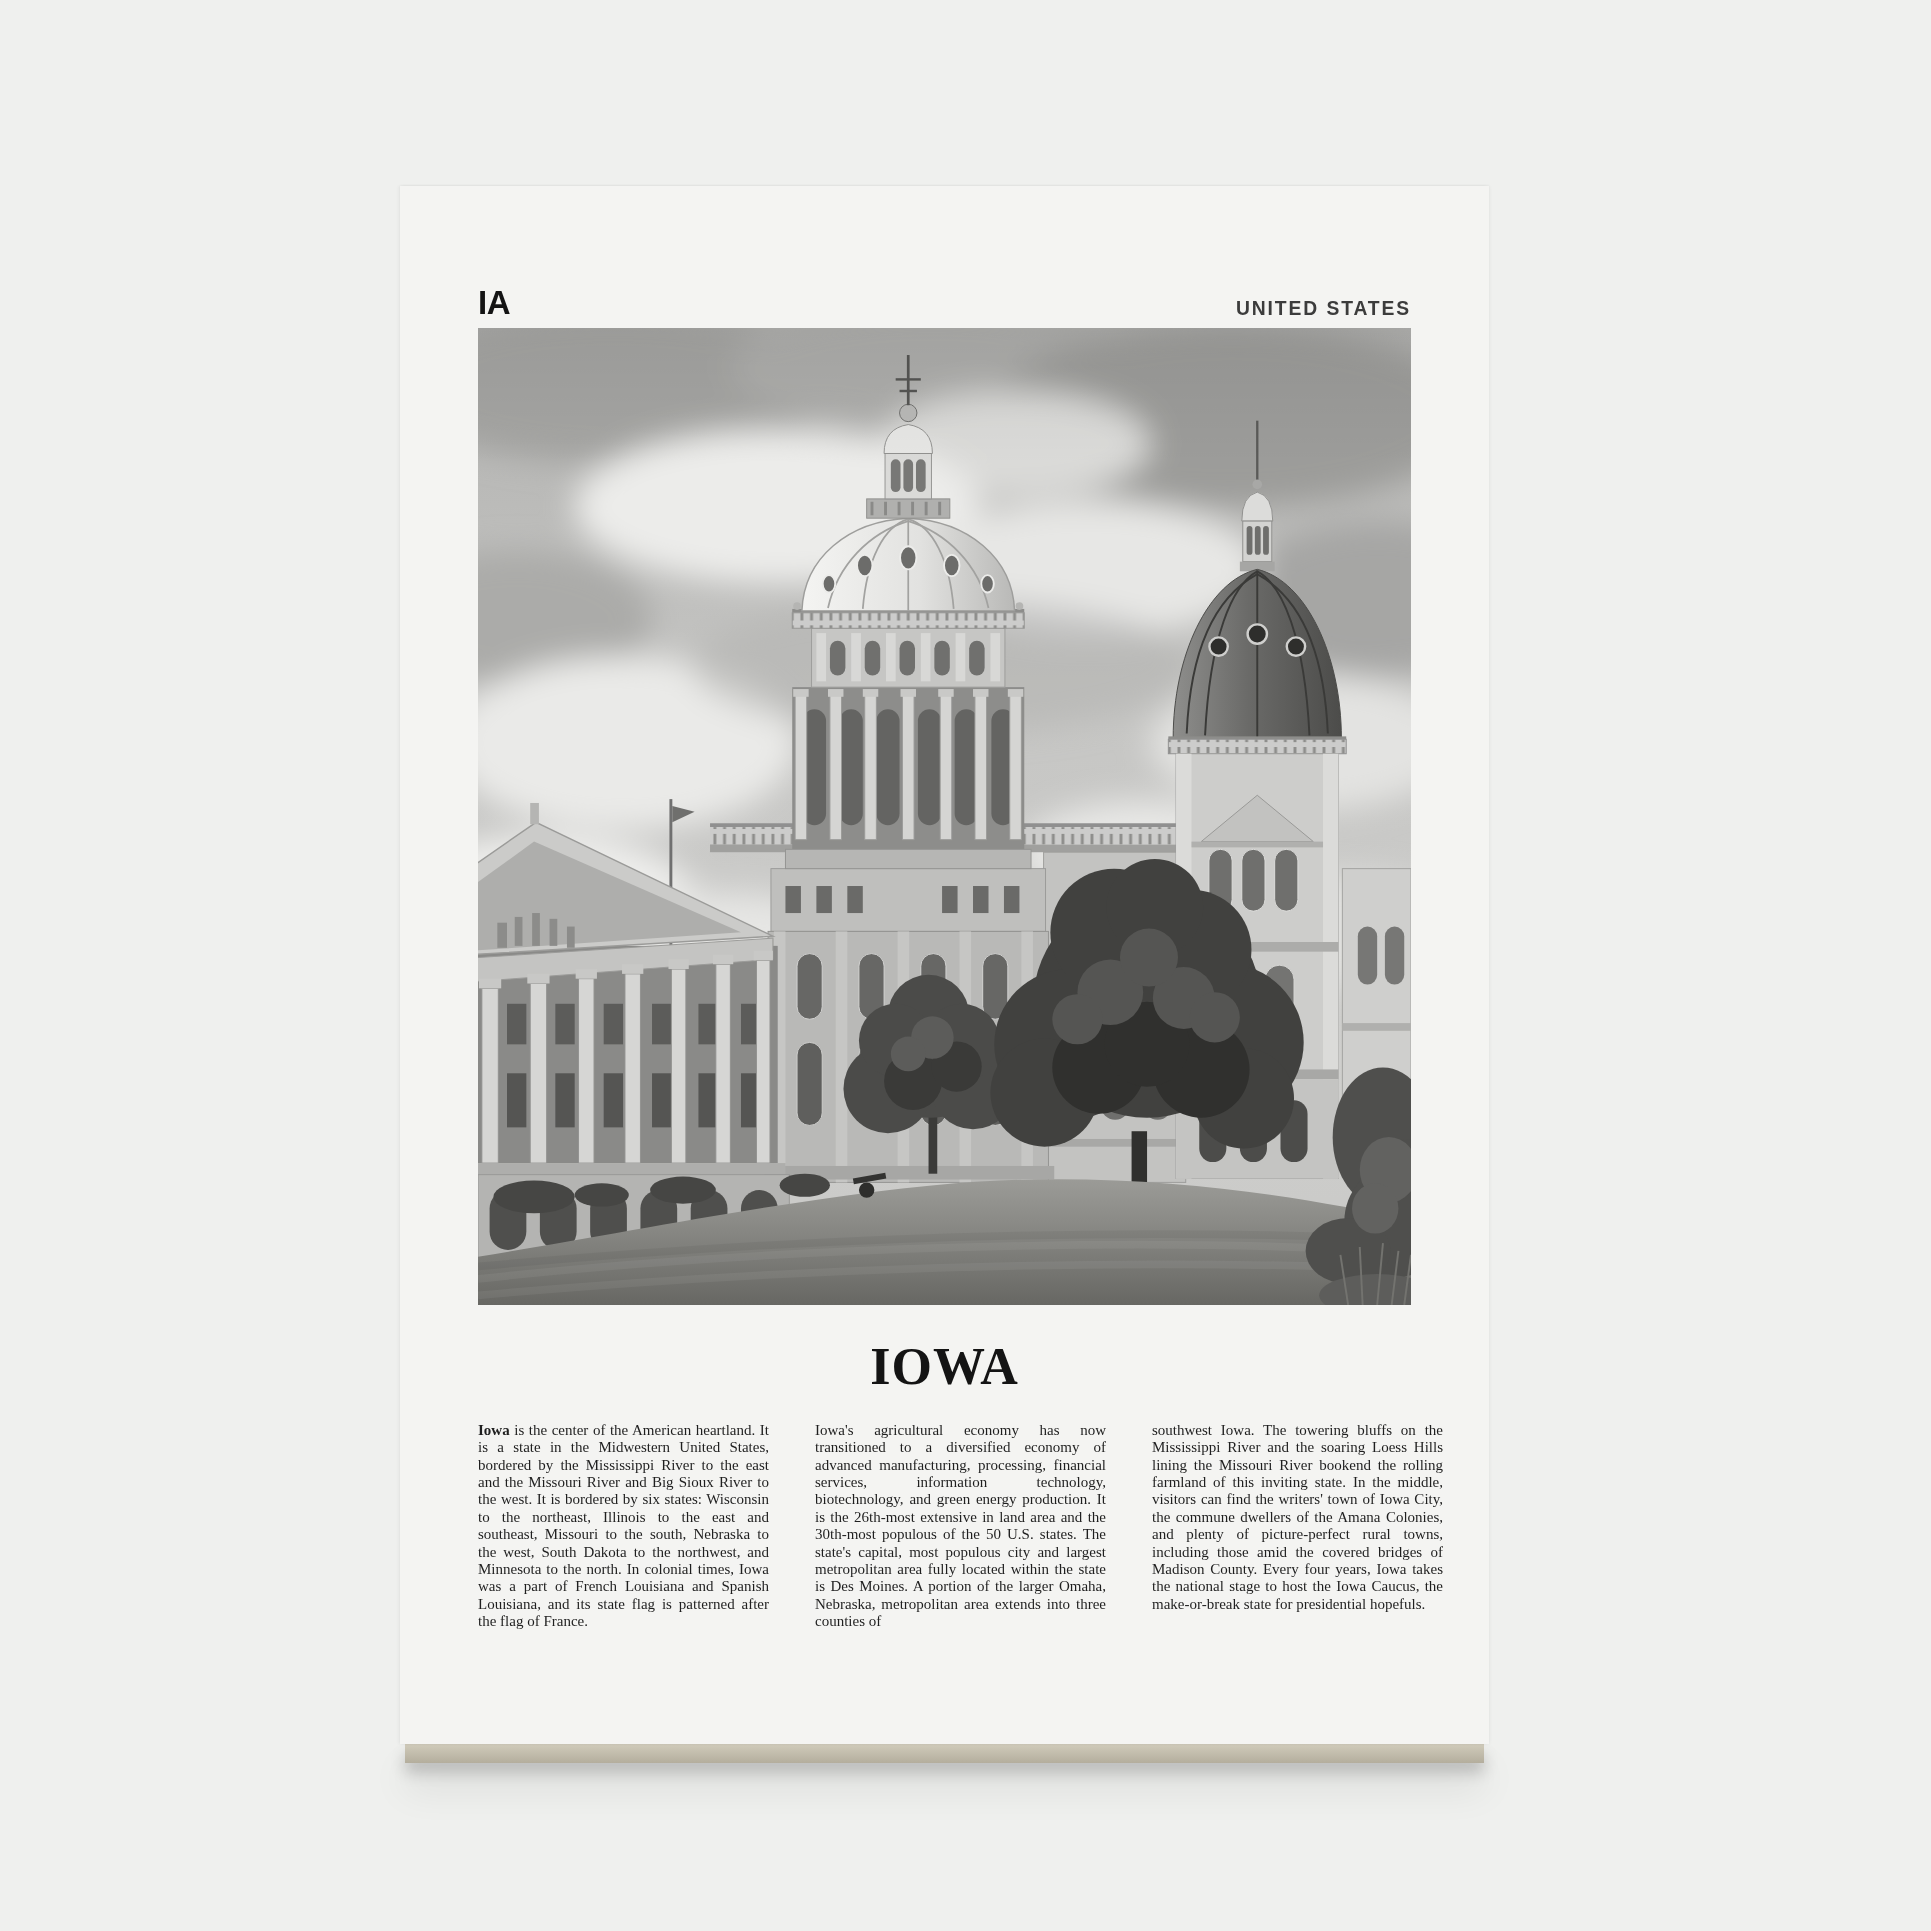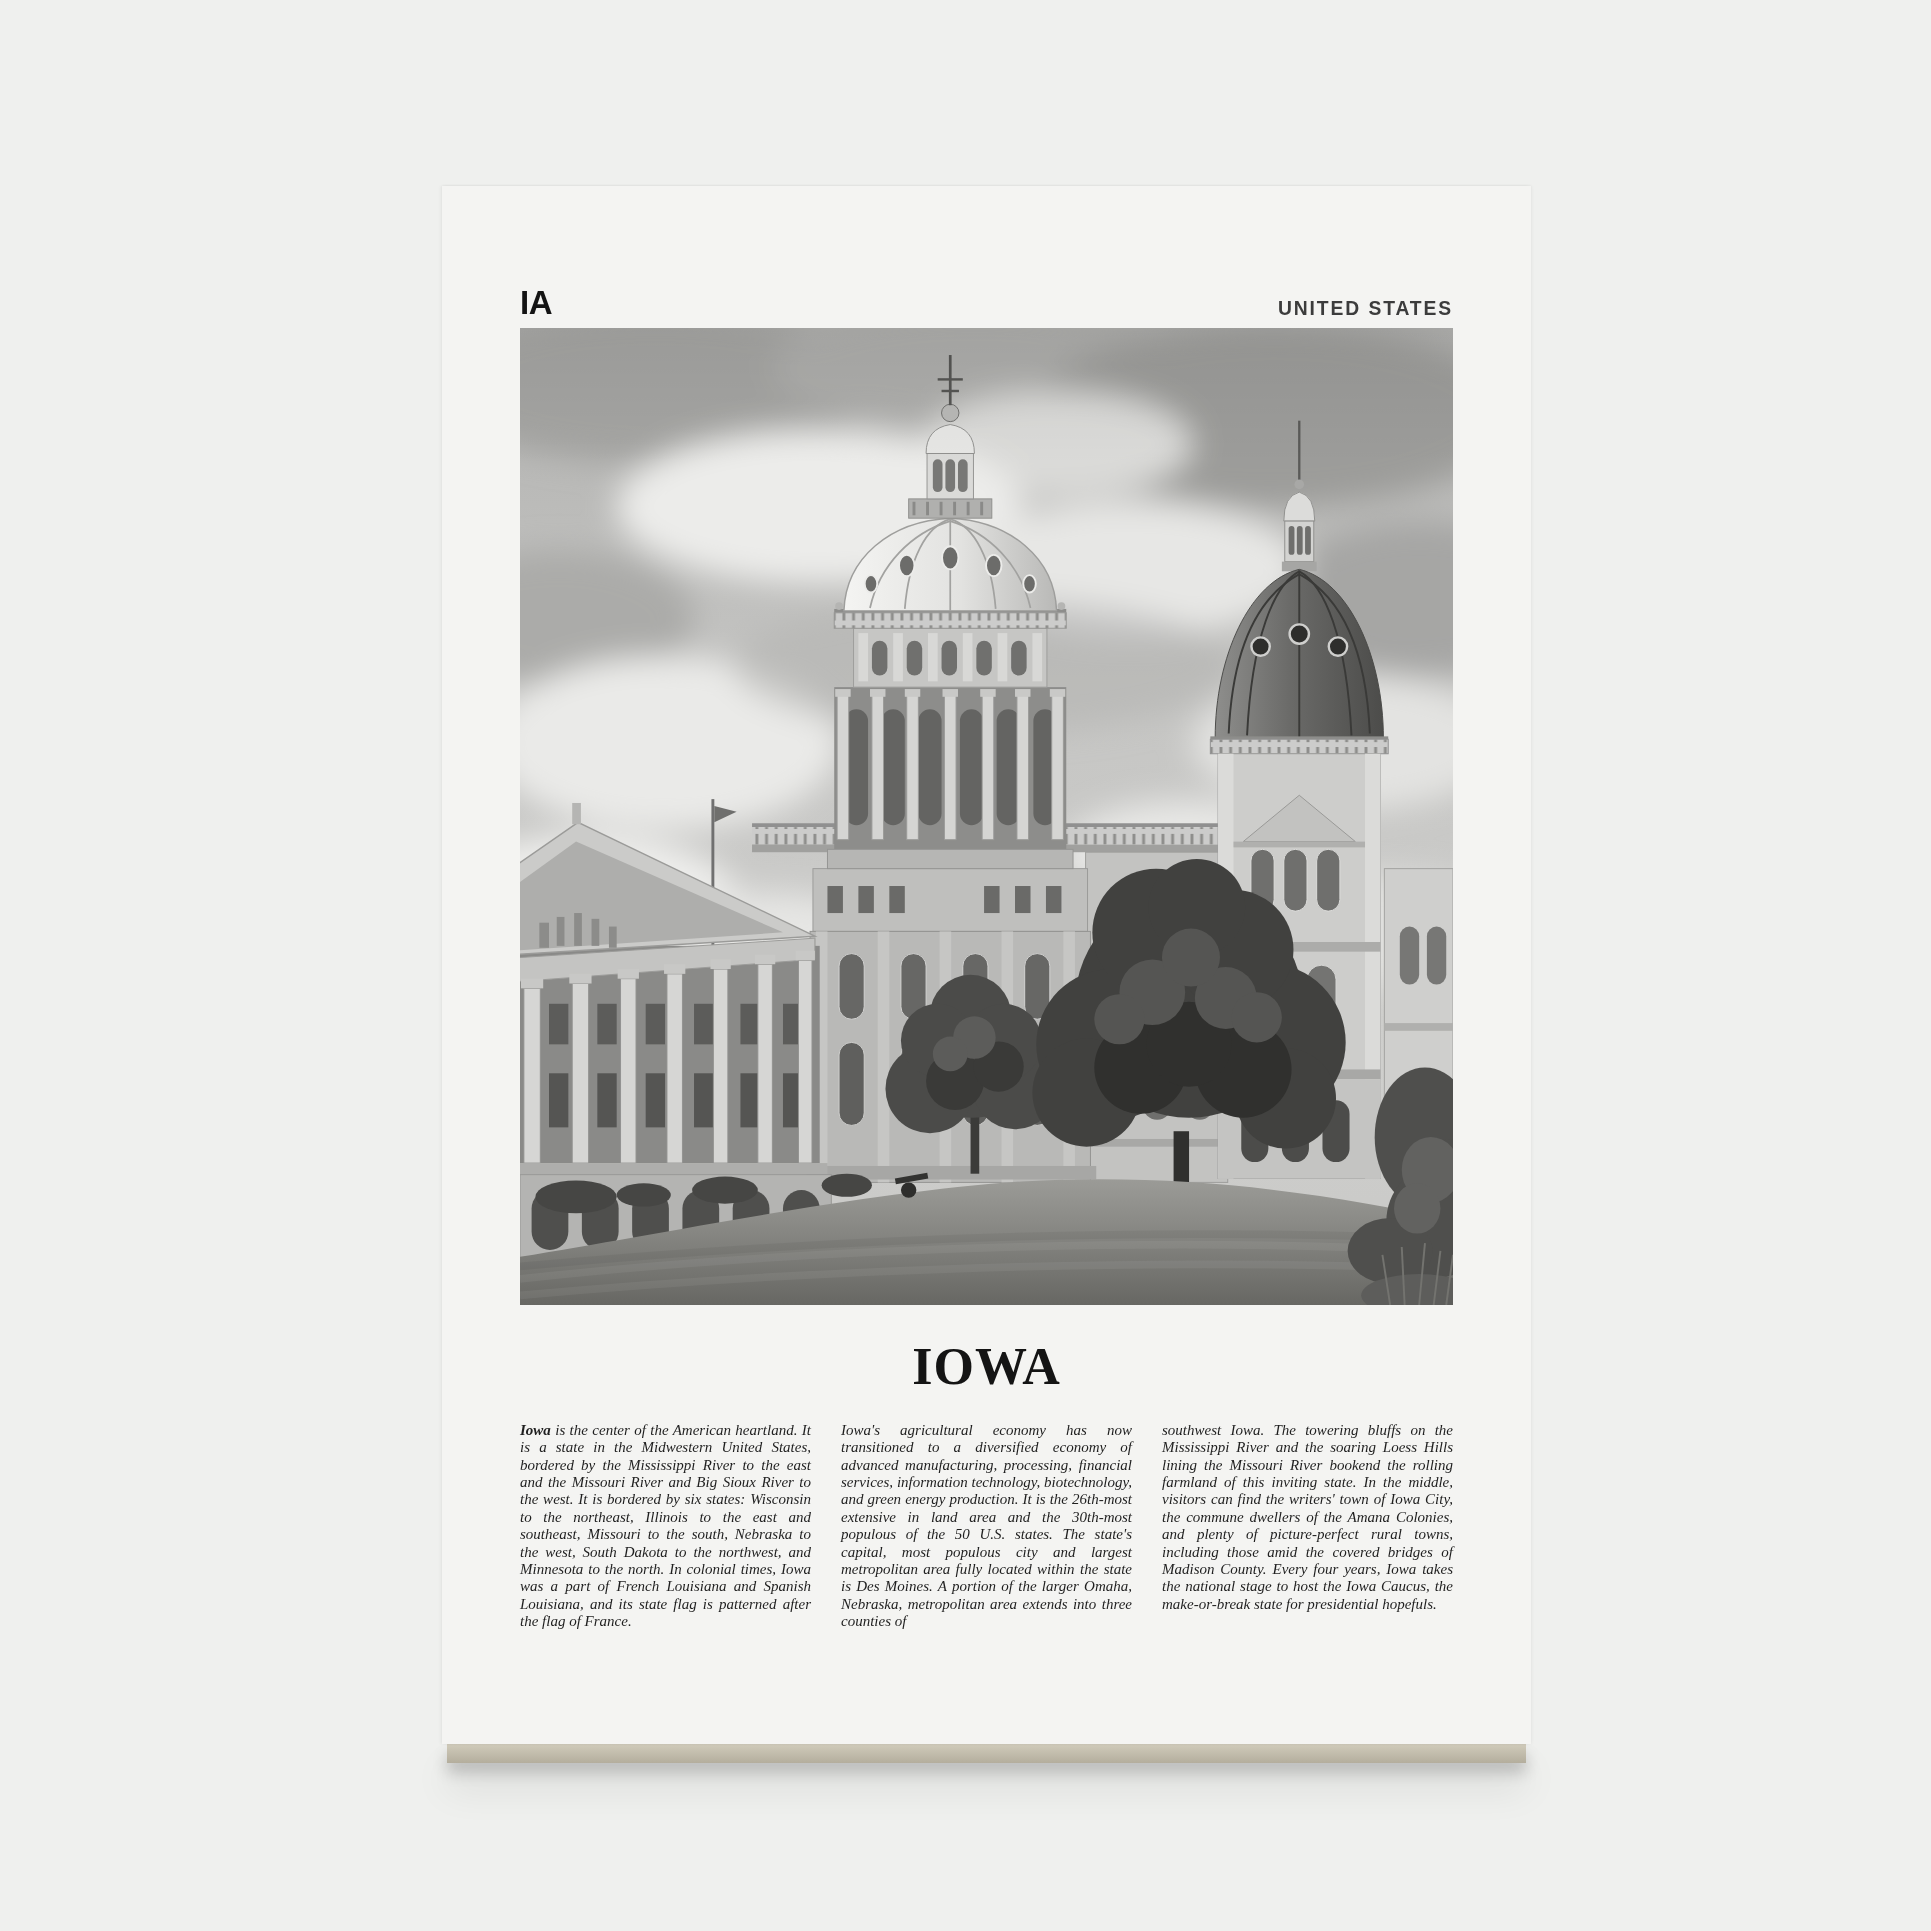--- a/index.html
+++ b/index.html
@@ -6,21 +6,21 @@
     --page-bg:#eff0ee; --poster-bg:#f4f4f2; --ink:#141414;
     --muted-ink:#3c3c3c; --paper-edge:#c7c1b0;
   }
   *{box-sizing:border-box;}
   html,body{margin:0;padding:0;}
   body{
     width:1931px;height:1931px;position:relative;overflow:hidden;
     background:var(--page-bg);
     font-family:"Liberation Serif", serif;
   }
-  .poster{position:absolute;left:442px;top:186px;width:1089px;}
+  .poster{position:absolute;left:400px;top:186px;width:1089px;}
   .poster-face{
     position:relative;height:1558px;background:var(--poster-bg);
     padding:98px 78px 0 78px;
     box-shadow:-1.9px 0 2.9px rgba(0,0,0,.045), 1.9px 0 2.9px rgba(0,0,0,.035), 0 -1px 1.9px rgba(0,0,0,.03);
   }
   .poster-edge{
     height:19.3px;margin:0 4.8px;
     background:linear-gradient(#d0cbbb,#b4ae9d);
     box-shadow:0 9.7px 15.4px rgba(0,0,0,.20), 0 25px 37px rgba(0,0,0,.10);
   }
@@ -36,21 +36,21 @@
     font-family:"Liberation Sans", sans-serif;font-weight:700;
     font-size:19.3px;line-height:1.1;letter-spacing:1.9px;color:var(--muted-ink);
   }
   .photo{width:933px;height:977px;background:#c9c9c7;}
   .photo svg{display:block;width:100%;height:100%;}
   .title{
     margin-top:32px;text-align:center;
     font-family:"Liberation Serif", serif;font-weight:700;
     font-size:52px;line-height:60px;letter-spacing:1px;color:var(--ink);
   }
-  .body-row{display:flex;gap:30px;margin-top:25px;font-style:italic;}
+  .body-row{display:flex;gap:46px;margin-top:25px;}
   .body-col{
     flex:0 0 291px;width:291px;
     font-size:15px;line-height:17.4px;text-align:justify;
     color:#1f1f1f;
   }
   .body-col b{font-weight:700;}
 </style>
 </head>
 <body>
 

